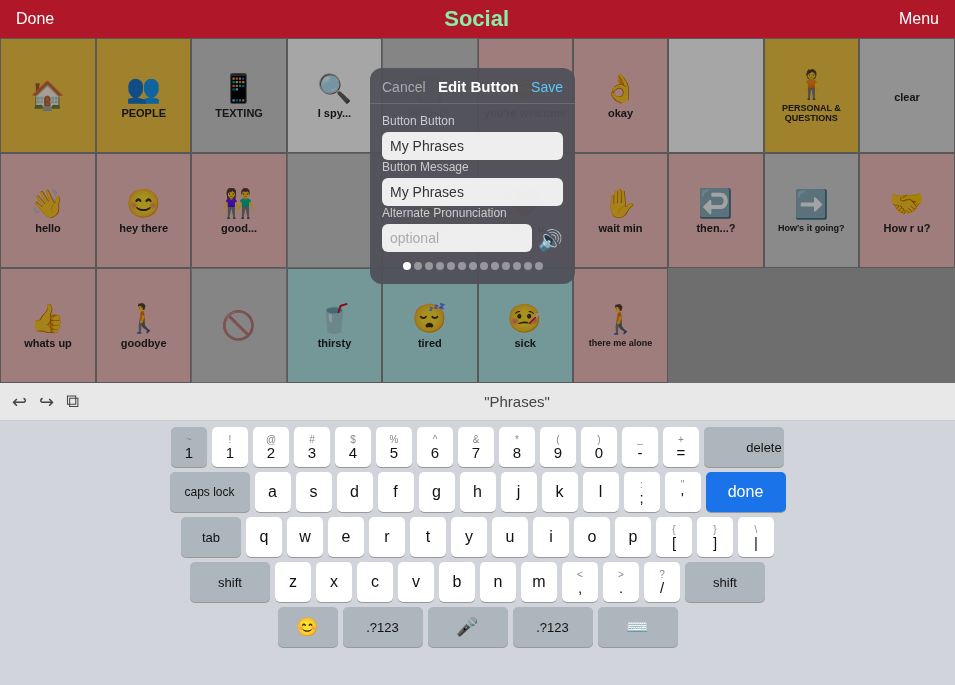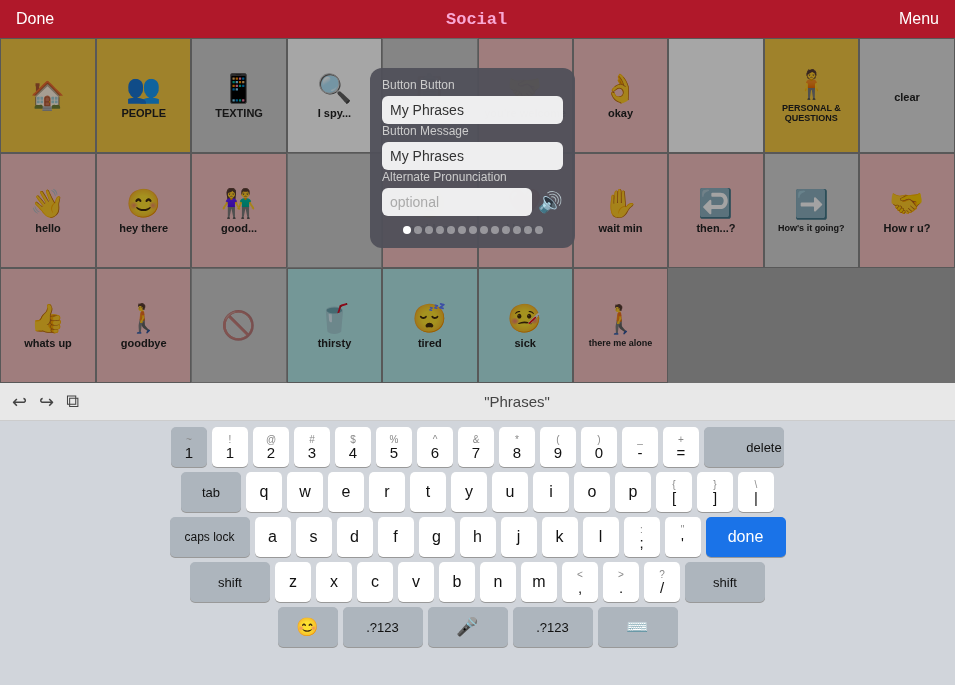--- a/index.html
+++ b/index.html
@@ -7,21 +7,21 @@
 
     
     .top-bar {
       background: #b0182a;
       height: 38px;
       display: flex;
       align-items: center;
       justify-content: space-between;
       padding: 0 16px;
     }
-    .top-bar-title { color: #f9a8d4; font-size: 17px; font-weight: 600; font-family: Liberation Mono, monospace; }
+    .top-bar-title { color: #86efac; font-size: 22px; font-weight: 600; }
     .top-bar-btn { color: white; font-size: 16px; font-weight: 500; cursor: pointer; }
 
     
     .grid-area {
       height: 345px;
       background: #aaa;
       display: grid;
       grid-template-columns: 96px repeat(4, 1fr) repeat(4, 1fr) 96px;
       grid-template-rows: repeat(3, 1fr);
       position: relative;
@@ -133,21 +133,21 @@
     .dialog-input {
       width: 100%;
       background: rgba(255,255,255,0.9);
       border: none;
       border-radius: 6px;
       padding: 6px 8px;
       font-size: 14px;
       color: #333;
     }
     .dialog-input::placeholder { color: #aaa; }
-    .dialog-row { display: flex; align-items: center; gap: 6px; }
+    .dialog-row { display: flex; align-items: flex-end; gap: 6px; }
     .dialog-input-flex { flex: 1; }
     .dialog-speaker { font-size: 20px; cursor: pointer; }
     .dialog-dots { display: flex; gap: 3px; justify-content: center; margin-top: 10px; }
     .dot { width: 8px; height: 8px; border-radius: 50%; background: rgba(255,255,255,0.4); }
     .dot-active { background: white; }
 
     
     .grid-area .cell { user-select: none; }
   </style>
 </head>
@@ -259,20 +259,25 @@
     <span class="cell-label">sick</span>
   </div>
   <div class="cell cell-pink">
     <span class="cell-icon">🚶</span>
     <span class="cell-label" style="font-size:9px;">there me alone</span>
   </div>
 
   <div class="overlay-bg"></div>
 
   <div class="dialog">
+    <div class="dialog-header">
+      <span class="dialog-cancel">Cancel</span>
+      <span class="dialog-title">Edit Button</span>
+      <span class="dialog-save">Save</span>
+    </div>
     <div class="dialog-body">
       <div class="dialog-label">Button Button</div>
       <input class="dialog-input" type="text" value="My Phrases" style="">
       <div class="dialog-label">Button Message</div>
       <input class="dialog-input" type="text" value="My Phrases" style="">
       <div class="dialog-label">Alternate Pronunciation</div>
       <div class="dialog-row">
         <input class="dialog-input dialog-input-flex" type="text" placeholder="optional" style="">
         <span class="dialog-speaker">🔊</span>
       </div>
@@ -354,20 +359,42 @@
         <span class="key-bottom">-</span>
       </button>
     <button class="key key-small key-stack">
         <span class="key-top">+</span>
         <span class="key-bottom">=</span>
       </button>
     <button class="key key-dark key-delete" style="font-size:13px;padding-left:40px;">delete</button>
   </div>
 
   <div class="kb-row">
+    <button class="key key-dark" style="min-width:80px;font-size:12px;">caps lock</button>
+    <button class="key">a</button>
+    <button class="key">s</button>
+    <button class="key">d</button>
+    <button class="key">f</button>
+    <button class="key">g</button>
+    <button class="key">h</button>
+    <button class="key">j</button>
+    <button class="key">k</button>
+    <button class="key">l</button>
+    <button class="key key-small key-stack">
+        <span class="key-top">:</span>
+        <span class="key-bottom">;</span>
+      </button>
+    <button class="key key-small key-stack">
+        <span class="key-top">"</span>
+        <span class="key-bottom">'</span>
+      </button>
+    <button class="key key-blue">done</button>
+  </div>
+
+  <div class="kb-row">
     <button class="key key-dark key-wide" style="font-size:13px;">tab</button>
     <button class="key">q</button>
     <button class="key">w</button>
     <button class="key">e</button>
     <button class="key">r</button>
     <button class="key">t</button>
     <button class="key">y</button>
     <button class="key">u</button>
     <button class="key">i</button>
     <button class="key">o</button>
@@ -380,42 +407,20 @@
         <span class="key-top">}</span>
         <span class="key-bottom">]</span>
       </button>
     <button class="key key-small key-stack">
         <span class="key-top">\</span>
         <span class="key-bottom">|</span>
       </button>
   </div>
 
   <div class="kb-row">
-    <button class="key key-dark" style="min-width:80px;font-size:12px;">caps lock</button>
-    <button class="key">a</button>
-    <button class="key">s</button>
-    <button class="key">d</button>
-    <button class="key">f</button>
-    <button class="key">g</button>
-    <button class="key">h</button>
-    <button class="key">j</button>
-    <button class="key">k</button>
-    <button class="key">l</button>
-    <button class="key key-small key-stack">
-        <span class="key-top">:</span>
-        <span class="key-bottom">;</span>
-      </button>
-    <button class="key key-small key-stack">
-        <span class="key-top">"</span>
-        <span class="key-bottom">'</span>
-      </button>
-    <button class="key key-blue">done</button>
-  </div>
-
-  <div class="kb-row">
     <button class="key key-dark key-wider" style="font-size:13px;">shift</button>
     <button class="key">z</button>
     <button class="key">x</button>
     <button class="key">c</button>
     <button class="key">v</button>
     <button class="key">b</button>
     <button class="key">n</button>
     <button class="key">m</button>
     <button class="key key-small key-stack">
         <span class="key-top">&lt;</span>

